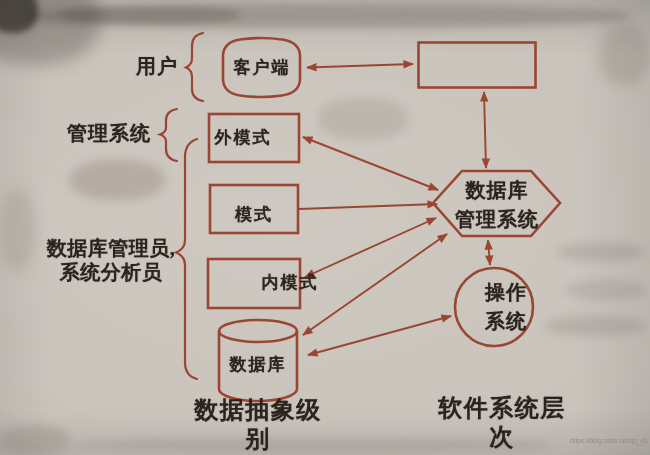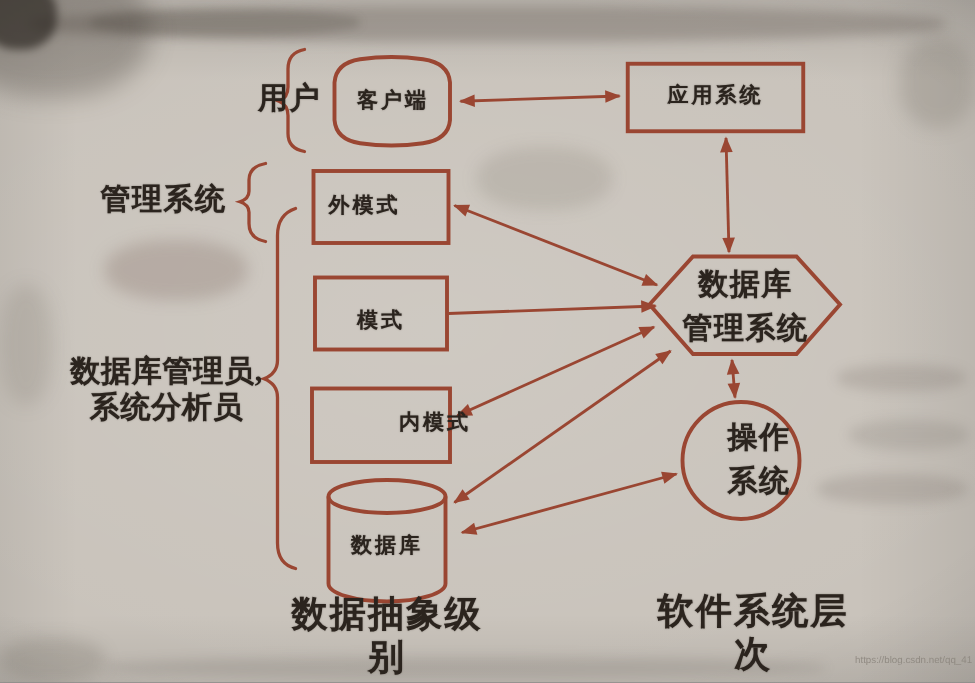--- a/index.html
+++ b/index.html
@@ -15,21 +15,21 @@
   .smudge{position:absolute;border-radius:45%;pointer-events:none;}
   svg.diagram{position:absolute;left:0;top:0;}
   .shape{fill:none;stroke:#9a4632;stroke-width:2.6px;}
   .conn{fill:none;stroke:#9a4632;stroke-width:1.9px;}
   .brace{fill:none;stroke:#9a4632;stroke-width:2.2px;stroke-linecap:round;}
   .label{
     position:absolute;display:flex;align-items:center;justify-content:center;
     font-weight:700;color:#2b241e;letter-spacing:2px;white-space:pre-line;
     text-align:center;text-shadow:0 0 1px rgba(43,36,30,0.55);line-height:1.2;
   }
-  .fs21{font-size:14px;}
+  .fs21{font-size:17px;}
   .two-line{font-size:20px;line-height:1.45;letter-spacing:1px;}
   .actor{font-size:20px;letter-spacing:1px;}
   .caption{font-size:24px;letter-spacing:1.5px;}
   .watermark{
     position:absolute;left:570px;top:437px;width:78px;height:10px;
     font-family:"Liberation Sans","DejaVu Sans",sans-serif;font-size:6.5px;
     color:#8d877f;letter-spacing:0;text-shadow:none;opacity:.9;white-space:nowrap;overflow:hidden;
   }
 </style>
 </head>
@@ -76,31 +76,30 @@
     <line class="conn" x1="303" y1="335" x2="447" y2="234" marker-start="url(#ah)" marker-end="url(#ah)"></line>
     <line class="conn" x1="308" y1="355" x2="451" y2="316" marker-start="url(#ah)" marker-end="url(#ah)"></line>
     <line class="conn" x1="488" y1="240" x2="490" y2="265" marker-start="url(#ah)" marker-end="url(#ah)"></line>
 
     <path class="brace" d="M203,33 Q192,35 192,46 L192,58 Q192,65 186,67.5 Q192,70 192,77 L192,89 Q192,99 203,101"></path>
     <path class="brace" d="M177,109 Q166,111 166,120 L166,127.5 Q166,132.5 160,134.5 Q166,136.5 166,141.5 L166,149 Q166,159 177,161"></path>
     <path class="brace" d="M197,139 Q185,143 185,157 L185,240 Q185,249 176,252.5 Q185,256 185,265 L185,362 Q185,376 197,379"></path>
   </svg>
 
   <div class="label fs21" style="left:222px;top:40px;width:80px;height:56px;">客户端</div>
-  <div class="label fs21" style="left:419px;top:44px;width:116px;height:42px;">应用系统</div>
   <div class="label fs21" style="left:209px;top:115px;width:68px;height:46px;">外模式</div>
   <div class="label fs21" style="left:210px;top:186px;width:88px;height:58px;">模式</div>
   <div class="label fs21" style="left:208px;top:260px;width:92px;height:47px;padding-left:36px;">内模式</div>
   <div class="label fs21" style="left:219px;top:343px;width:78px;height:44px;">数据库</div>
   <div class="label two-line" style="left:434px;top:174px;width:126px;height:61px;">数据库
 管理系统</div>
   <div class="label two-line" style="left:456px;top:276px;width:76px;height:62px;margin-left:12px;">操作
 系统</div>
 
-  <div class="label actor" style="left:133px;top:53px;width:48px;height:26px;margin-left:36px;">用户</div>
+  <div class="label actor" style="left:133px;top:53px;width:48px;height:26px;">用户</div>
   <div class="label actor" style="left:53px;top:120px;width:112px;height:26px;">管理系统</div>
   <div class="label actor" style="left:36px;top:236px;width:150px;height:48px;letter-spacing:0.5px;">数据库管理员,
 系统分析员</div>
 
   <div class="label caption" style="left:190px;top:411px;width:136px;height:28px;">数据抽象级别</div>
   <div class="label caption" style="left:431px;top:409px;width:142px;height:28px;">软件系统层次</div>
 
   <div class="watermark">https://blog.csdn.net/qq_41698038</div>
 
 </div>

